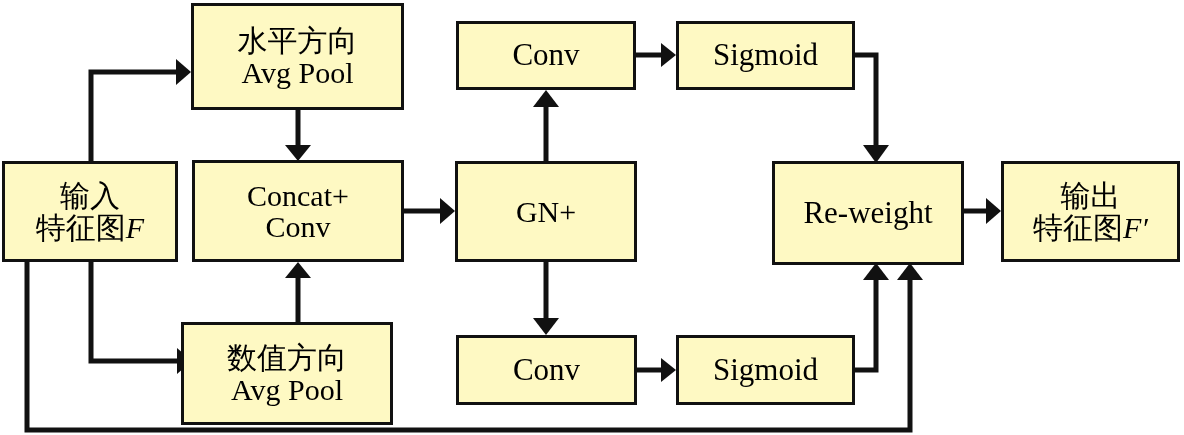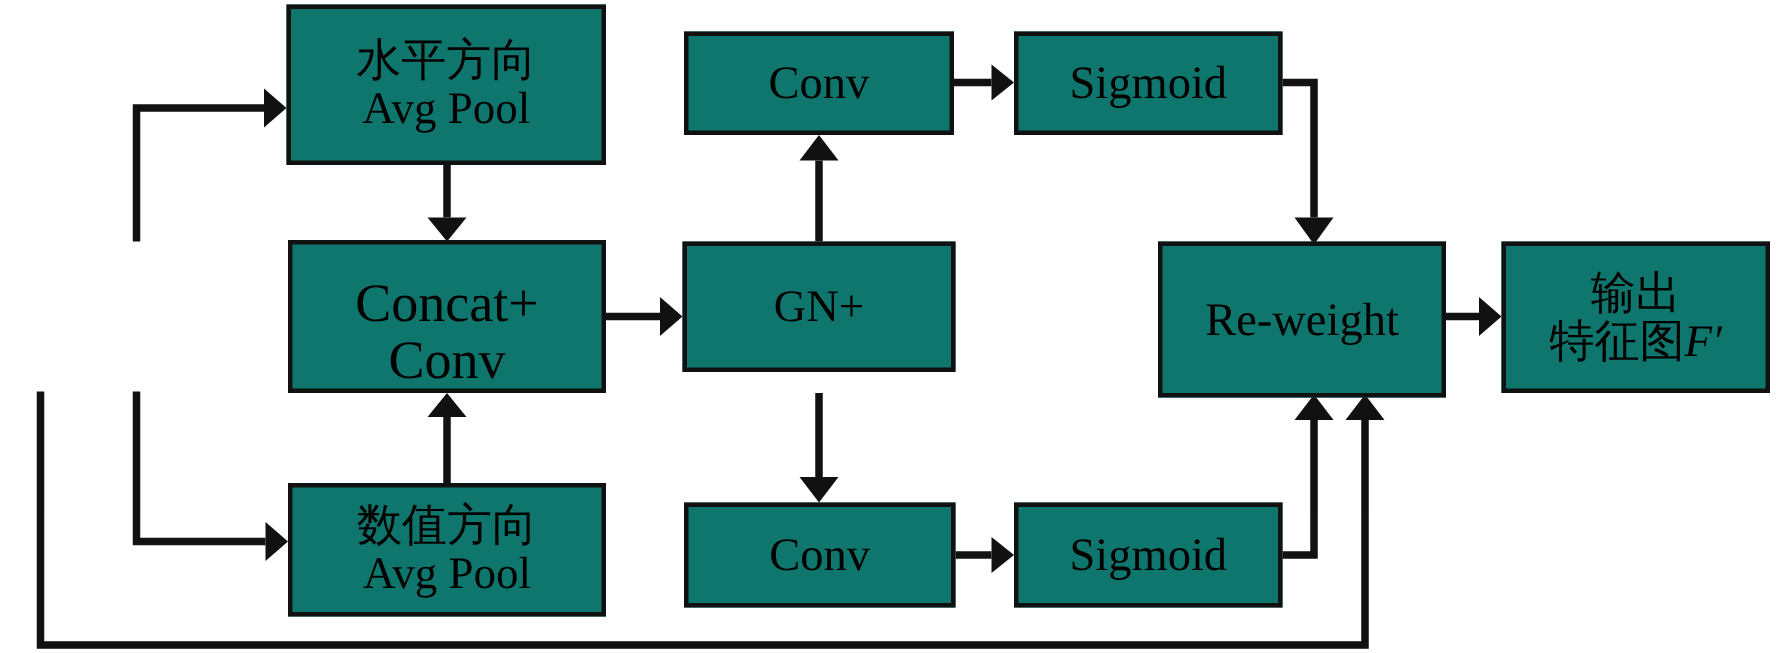--- a/index.html
+++ b/index.html
@@ -12,21 +12,21 @@
     width: 1184px;
     height: 435px;
     background: #ffffff;
     overflow: hidden;
     font-family: "Liberation Serif", "DejaVu Serif", serif;
   }
   .node {
     position: absolute;
     box-sizing: border-box;
     border: 3px solid #111111;
-    background: #0f766e;
+    background: #fef9c3;
     display: flex;
     flex-direction: column;
     align-items: center;
     justify-content: center;
     text-align: center;
     color: #000000;
     line-height: 1.04;
     z-index: 3;
   }
   .node .ln { display: block; white-space: nowrap; }
@@ -88,27 +88,31 @@
 
     <line x1="964" y1="211" x2="986" y2="211"></line>
     <polygon points="986,198 1001,211 986,224"></polygon>
   </svg>
 
   <div class="node" style="left:191px; top:3px; width:213px; height:107px; font-size:30px;">
     <span class="ln cjk">水平方向</span>
     <span class="ln">Avg Pool</span>
   </div>
 
+  <div class="node" style="left:2px; top:161px; width:176px; height:101px; font-size:30px;">
+    <span class="ln cjk">输入</span>
+    <span class="ln"><span class="cjk">特征图</span><span class="ital">F</span></span>
+  </div>
 
-  <div class="node" style="left:192px; top:160px; width:212px; height:102px; font-size:36px;justify-content:flex-end;">
+  <div class="node" style="left:192px; top:160px; width:212px; height:102px; font-size:30px;">
     <span class="ln">Concat+</span>
     <span class="ln">Conv</span>
   </div>
 
-  <div class="node" style="left:455px; top:161px; width:182px; height:87px; font-size:30px;">
+  <div class="node" style="left:455px; top:161px; width:182px; height:101px; font-size:30px;">
     <span class="ln">GN+</span>
   </div>
 
   <div class="node" style="left:456px; top:21px; width:180px; height:69px; font-size:31px;">
     <span class="ln">Conv</span>
   </div>
 
   <div class="node" style="left:676px; top:21px; width:179px; height:69px; font-size:31px;">
     <span class="ln">Sigmoid</span>
   </div>
@@ -123,18 +127,18 @@
 
   <div class="node" style="left:1001px; top:161px; width:179px; height:101px; font-size:30px;">
     <span class="ln cjk">输出</span>
     <span class="ln"><span class="cjk">特征图</span><span class="ital">F′</span></span>
   </div>
 
   <div class="node" style="left:772px; top:161px; width:192px; height:104px; font-size:31px;">
     <span class="ln">Re-weight</span>
   </div>
 
-  <div class="node" style="left:192px; top:322px; width:212px; height:89px; font-size:30px;">
+  <div class="node" style="left:181px; top:322px; width:212px; height:103px; font-size:30px;">
     <span class="ln cjk">数值方向</span>
     <span class="ln">Avg Pool</span>
   </div>
 
 </div>
 
 </body></html>

